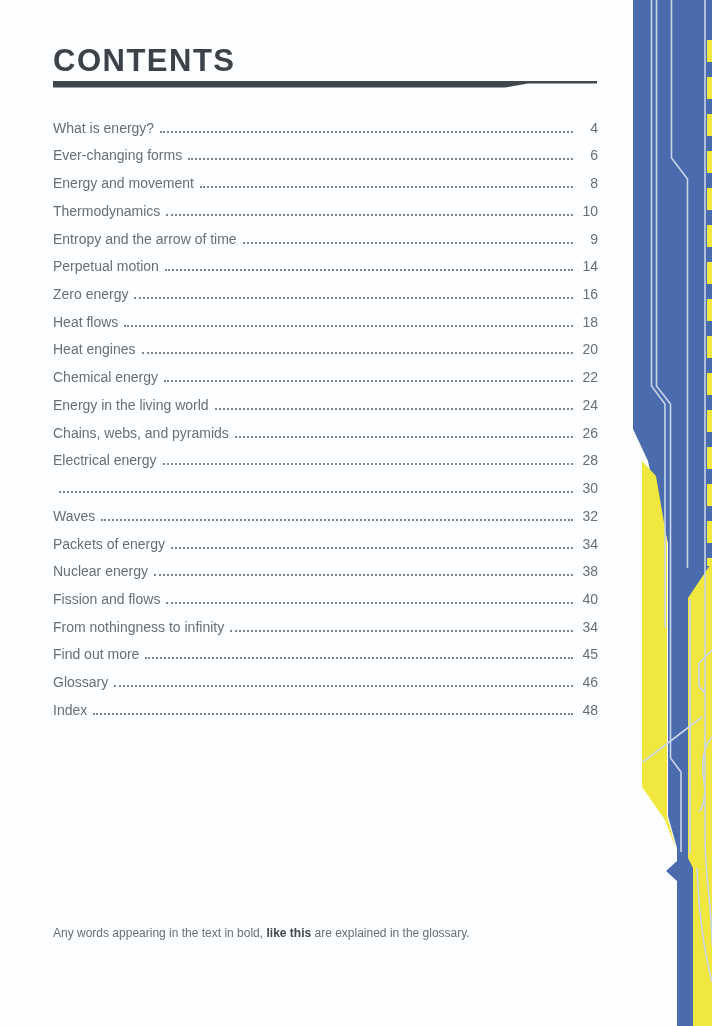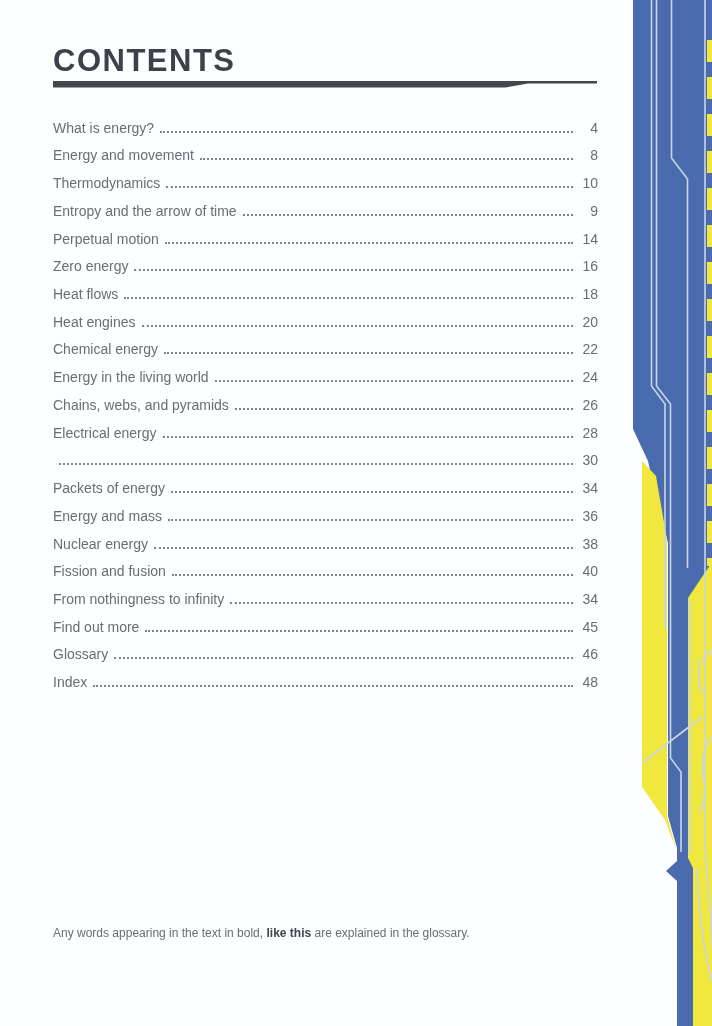--- a/index.html
+++ b/index.html
@@ -88,20 +88,25 @@
       <polygon fill="var(--rule_color)" points="0,0 544,0 544,2.6 475,2.6 452,6.5 0,6.5"></polygon>
     </svg>
 
     <div class="toc">
   <div class="toc-row">
     <span class="toc-label">What is energy?</span>
     <span class="toc-dots"></span>
     <span class="toc-page">4</span>
   </div>
 
+  <div class="toc-row">
+    <span class="toc-label">Ever-changing forms</span>
+    <span class="toc-dots"></span>
+    <span class="toc-page">6</span>
+  </div>
 
   <div class="toc-row">
     <span class="toc-label">Energy and movement</span>
     <span class="toc-dots"></span>
     <span class="toc-page">8</span>
   </div>
 
   <div class="toc-row">
     <span class="toc-label">Thermodynamics</span>
     <span class="toc-dots"></span>
@@ -160,41 +165,41 @@
     <span class="toc-label">Electrical energy</span>
     <span class="toc-dots"></span>
     <span class="toc-page">28</span>
   </div>
 
   <div class="toc-row">
     <span class="toc-dots"></span>
     <span class="toc-page">30</span>
   </div>
 
+  <div class="toc-row">
+    <span class="toc-label">Waves</span>
+    <span class="toc-dots"></span>
+    <span class="toc-page">32</span>
+  </div>
 
   <div class="toc-row">
     <span class="toc-label">Packets of energy</span>
     <span class="toc-dots"></span>
     <span class="toc-page">34</span>
   </div>
 
-  <div class="toc-row">
-    <span class="toc-label">Energy and mass</span>
-    <span class="toc-dots"></span>
-    <span class="toc-page">36</span>
-  </div>
 
   <div class="toc-row">
     <span class="toc-label">Nuclear energy</span>
     <span class="toc-dots"></span>
     <span class="toc-page">38</span>
   </div>
 
   <div class="toc-row">
-    <span class="toc-label">Fission and fusion</span>
+    <span class="toc-label">Fission and flows</span>
     <span class="toc-dots"></span>
     <span class="toc-page">40</span>
   </div>
 
   <div class="toc-row">
     <span class="toc-label">From nothingness to infinity</span>
     <span class="toc-dots"></span>
     <span class="toc-page">34</span>
   </div>
 

